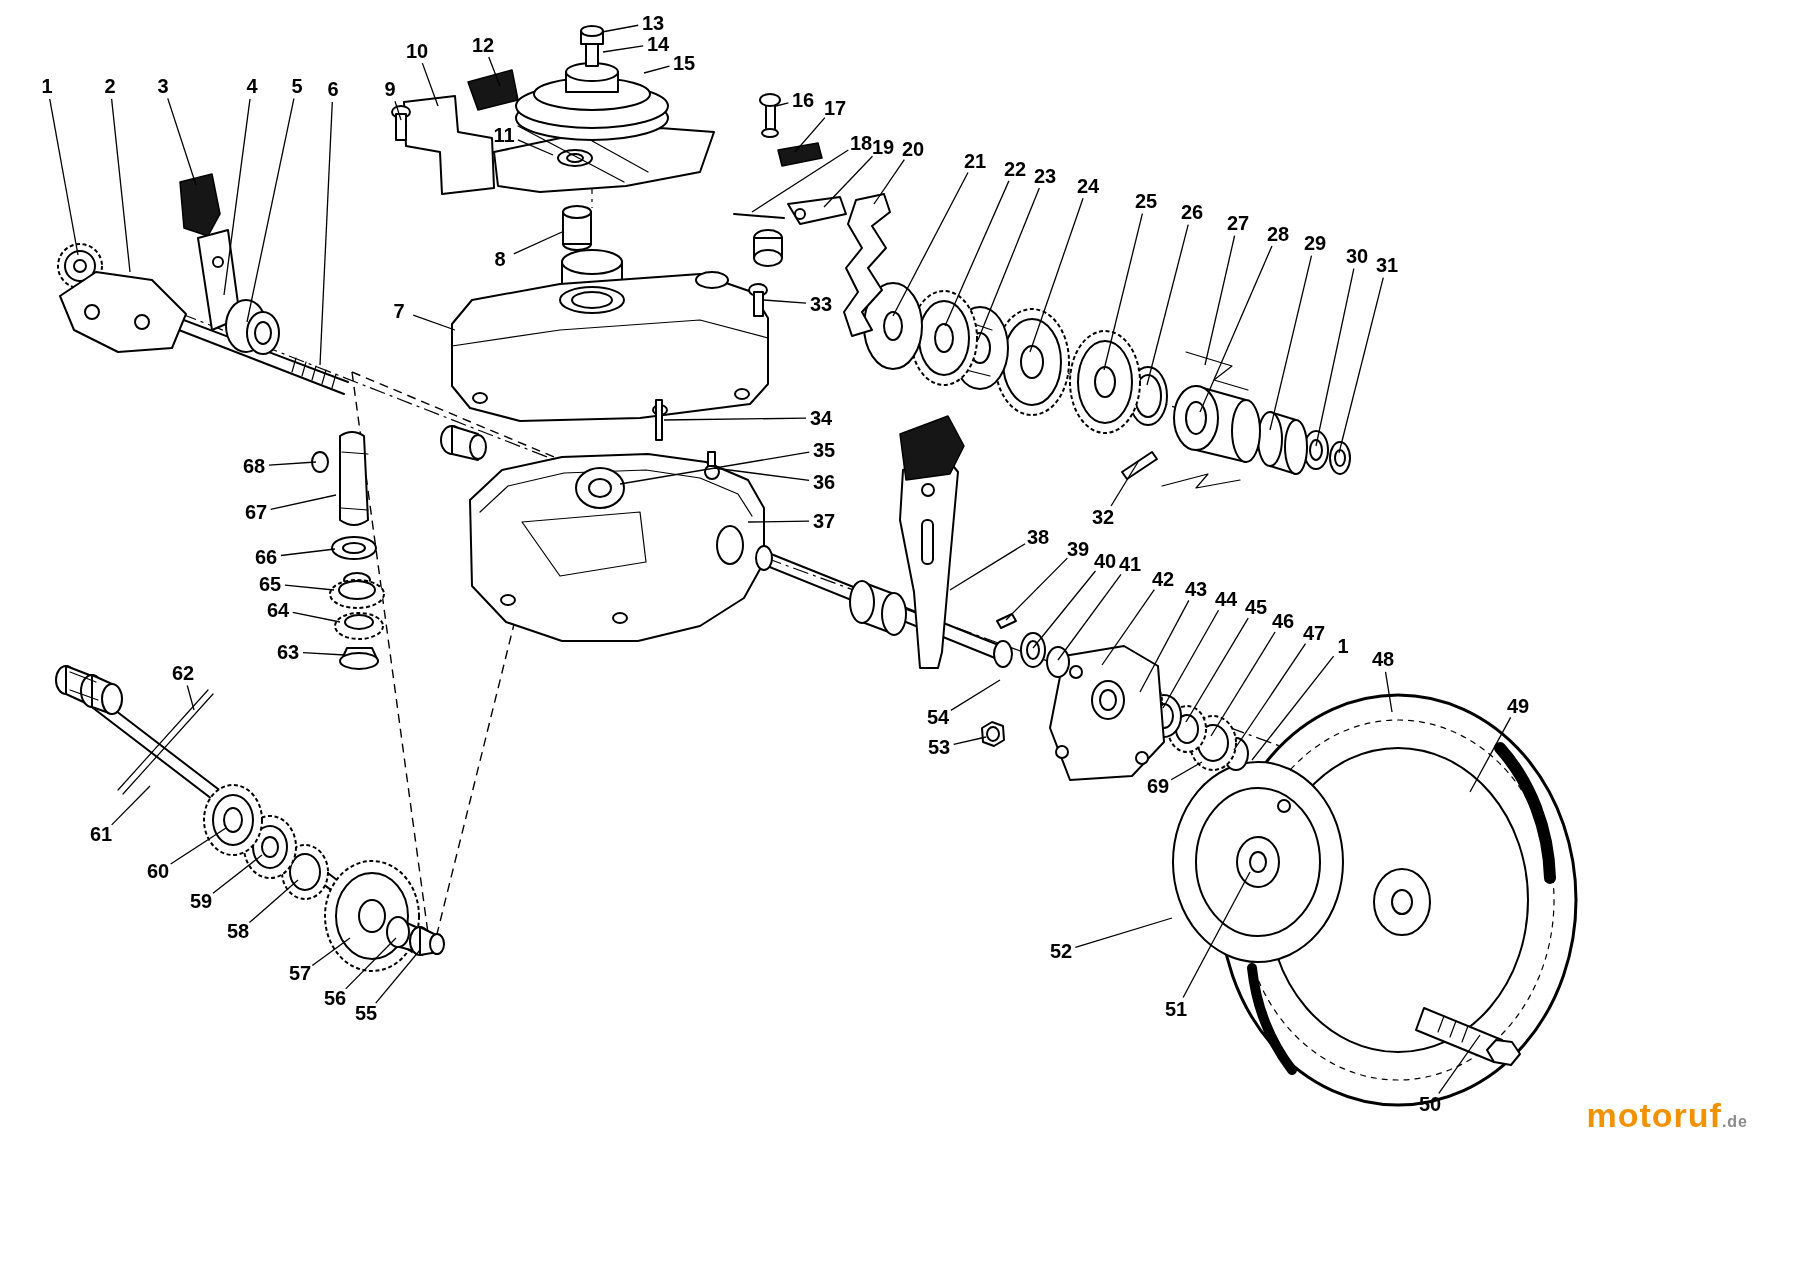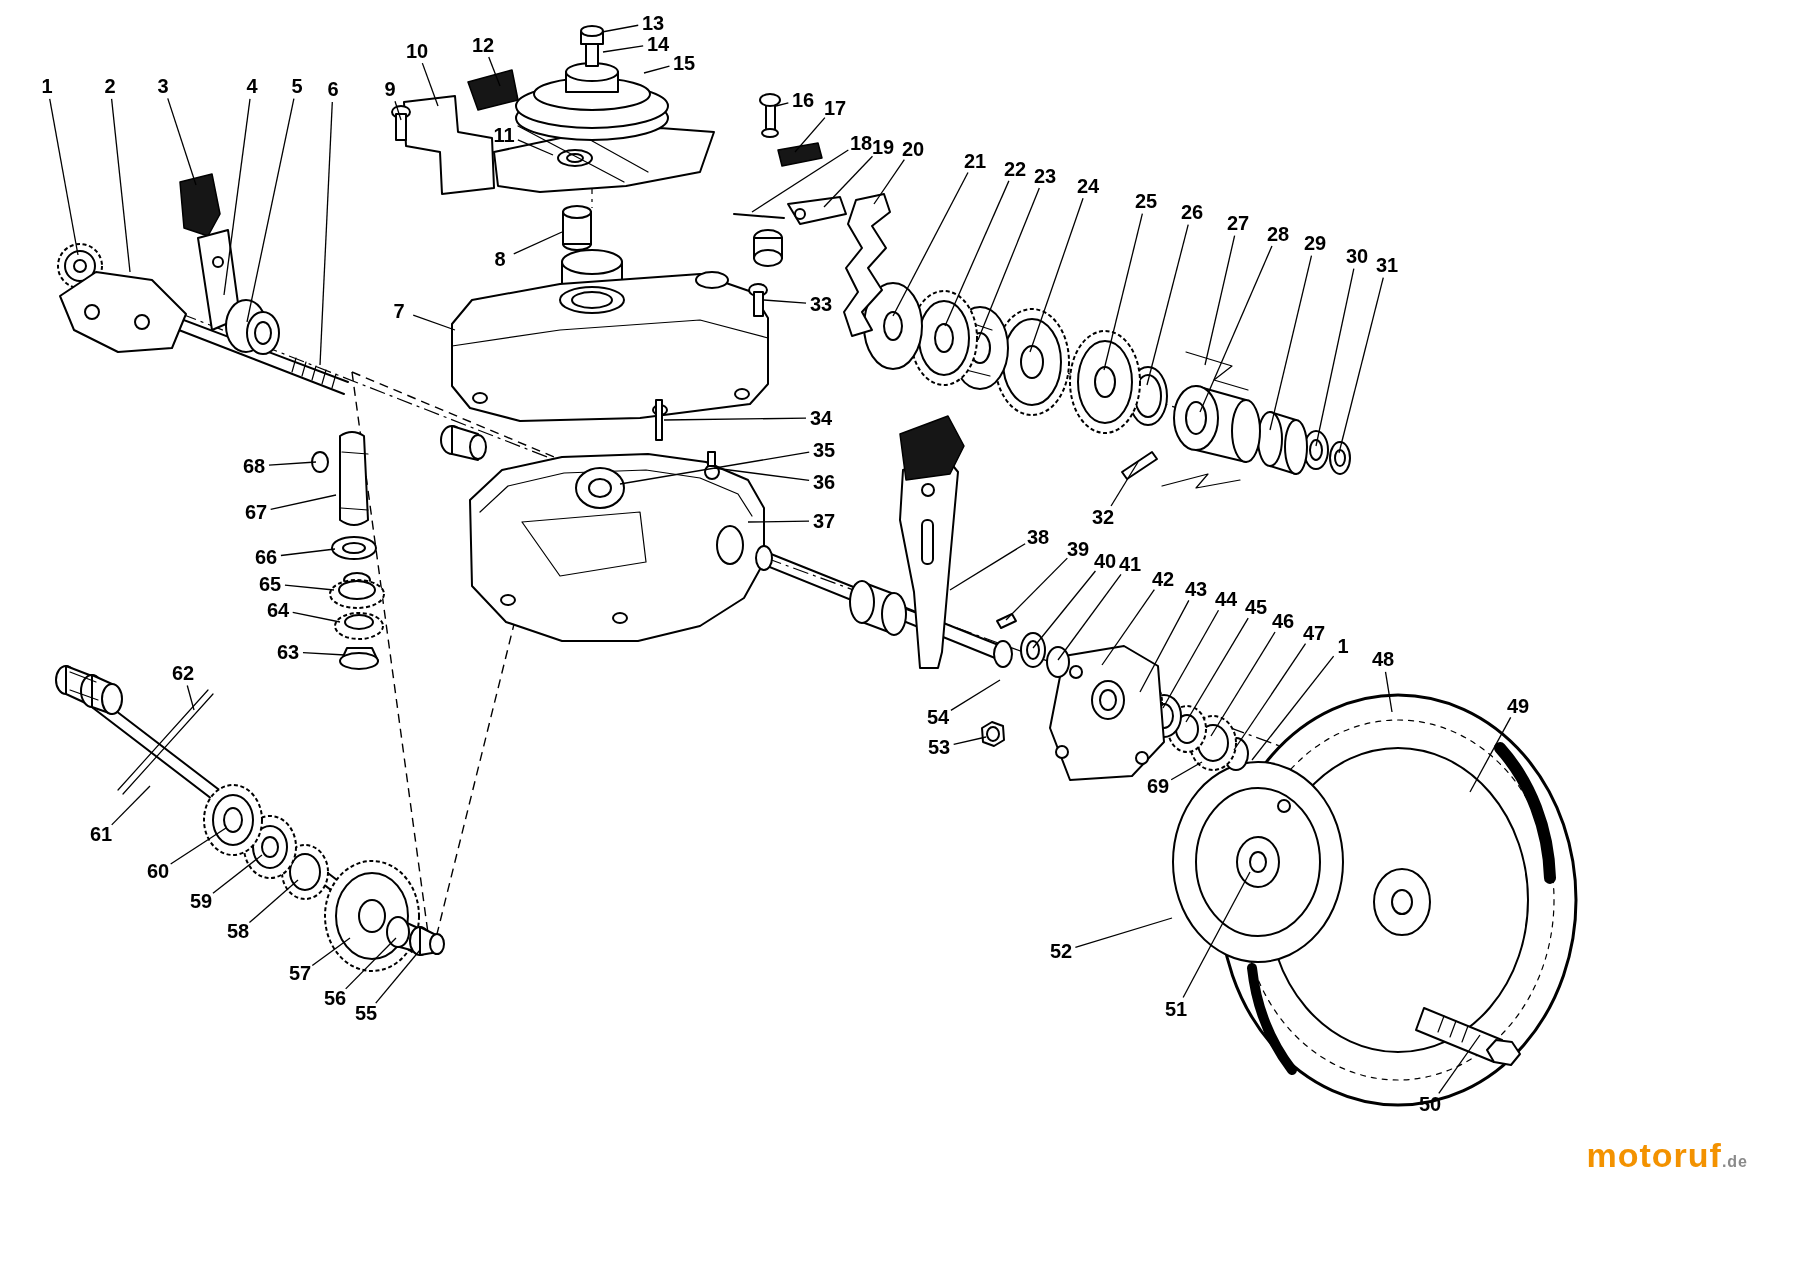--- a/index.html
+++ b/index.html
@@ -392,14 +392,14 @@
         <text x="288" y="659">63</text>
         <text x="278" y="617">64</text>
         <text x="270" y="591">65</text>
         <text x="266" y="564">66</text>
         <text x="256" y="519">67</text>
         <text x="254" y="473">68</text>
         <text x="1158" y="793">69</text>
       </g>
 </svg>
 
-<div class="watermark" style="color: rgb(243, 146, 0); margin-top: 40px;"><span>motoruf</span><span class="wm-suffix" style="color: rgb(138, 138, 138);">.de</span></div>
+<div class="watermark" style="color: rgb(243, 146, 0);"><span>motoruf</span><span class="wm-suffix" style="color: rgb(138, 138, 138);">.de</span></div>
 </div>
 
 </body></html>

